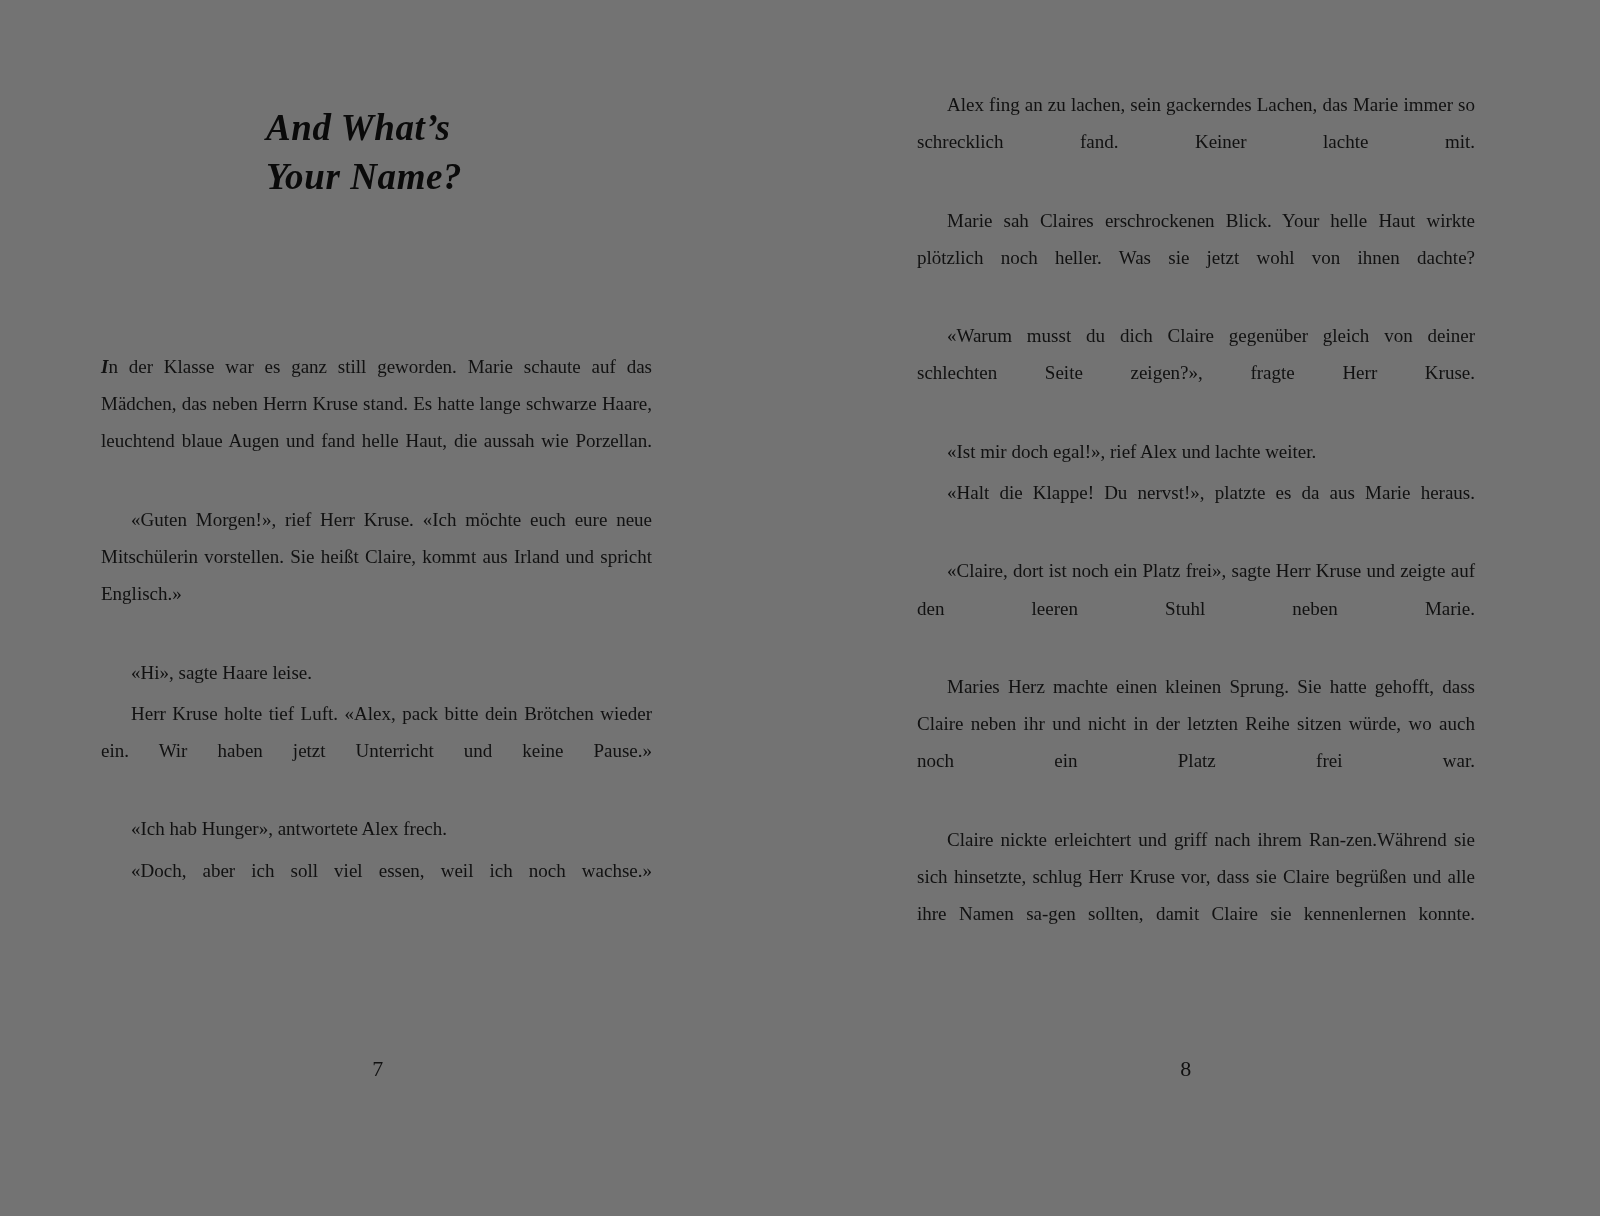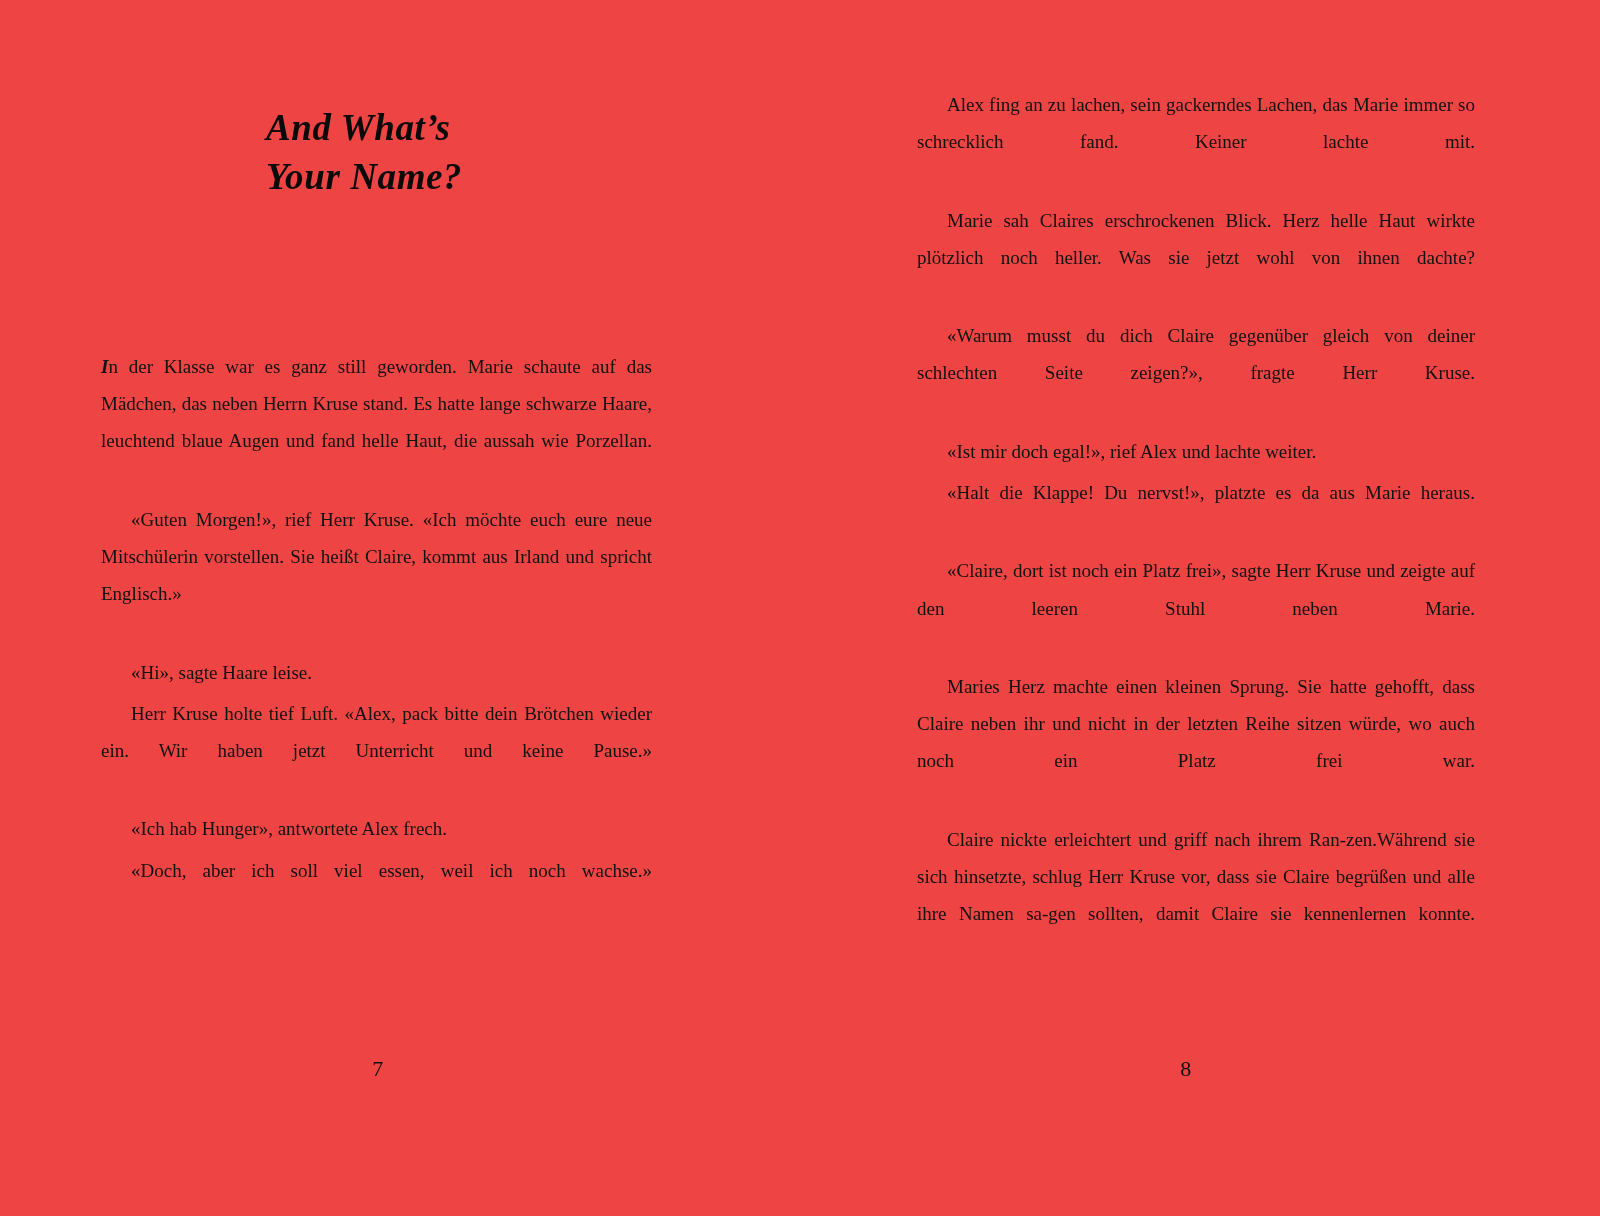--- a/index.html
+++ b/index.html
@@ -12,21 +12,21 @@
     height: 1216px;
     font-family: "Liberation Serif", "DejaVu Serif", serif;
     color: #111111;
     overflow: hidden;
   }
 
   .spread {
     position: relative;
     width: 1600px;
     height: 1216px;
-    background: #ef4444;
+    background: #737373;
     display: flex;
   }
 
   .page {
     position: relative;
     width: 800px;
     height: 1216px;
     box-sizing: border-box;
   }
 
@@ -124,21 +124,21 @@
       <p class="indent">«Doch, aber ich soll viel essen, weil ich noch wachse.»</p>
     </div>
 
     <div class="folio">7</div>
   </div>
 
   <div class="page page-right">
 
     <div class="text-col">
       <p class="indent">Alex fing an zu lachen, sein gackerndes Lachen, das Marie immer so schrecklich fand. Keiner lachte mit.</p>
-      <p class="indent">Marie sah Claires erschrockenen Blick. Herz helle Haut wirkte plötzlich noch heller. Was sie jetzt wohl von ihnen dachte?</p>
+      <p class="indent">Marie sah Claires erschrockenen Blick. Your helle Haut wirkte plötzlich noch heller. Was sie jetzt wohl von ihnen dachte?</p>
       <p class="indent">«Warum musst du dich Claire gegenüber gleich von deiner schlechten Seite zeigen?», fragte Herr Kruse.</p>
       <p class="indent noafter">«Ist mir doch egal!», rief Alex und lachte weiter.</p>
       <p class="indent">«Halt die Klappe! Du nervst!», platzte es da aus Marie heraus.</p>
       <p class="indent">«Claire, dort ist noch ein Platz frei», sagte Herr Kruse und zeigte auf den leeren Stuhl neben Marie.</p>
       <p class="indent">Maries Herz machte einen kleinen Sprung. Sie hatte gehofft, dass Claire neben ihr und nicht in der letzten Reihe sitzen würde, wo auch noch ein Platz frei war.</p>
       <p class="indent">Claire nickte erleichtert und griff nach ihrem Ran-zen.Während sie sich hinsetzte, schlug Herr Kruse vor, dass sie Claire begrüßen und alle ihre Namen sa-gen sollten, damit Claire sie kennenlernen konnte.</p>
 
     </div>
 
     <div class="folio">8</div>

